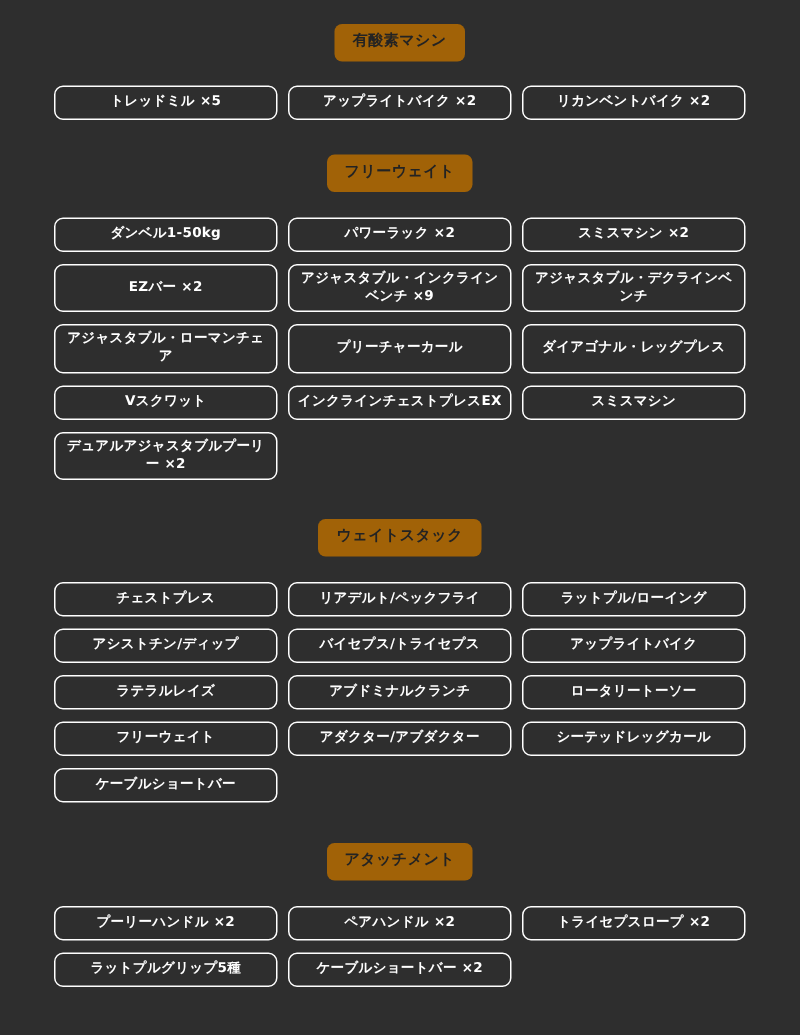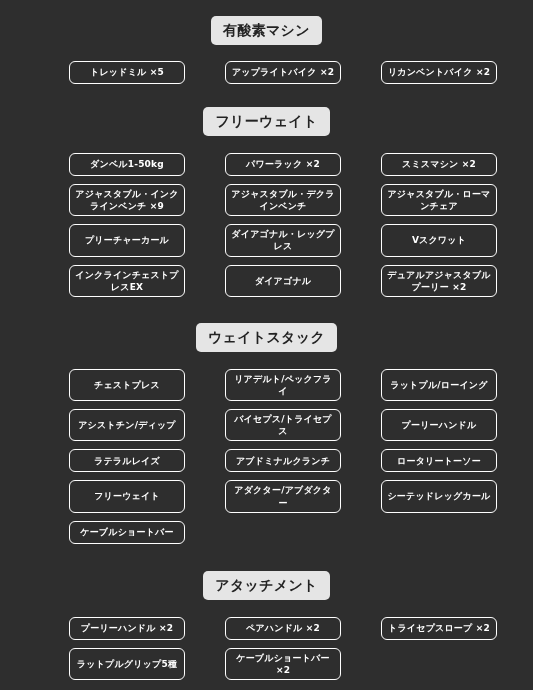--- a/index.html
+++ b/index.html
@@ -28,23 +28,23 @@
   .section {
     display: block;
   }
 
   .section-header-row {
     display: flex;
     justify-content: center;
   }
 
   .section-pill {
-    background: #e5e5e5;
+    background: #a16207;
     color: #232323;
-    font-size: 14px;
+    font-size: 10px;
     font-weight: 700;
     letter-spacing: 0.3px;
     line-height: 1;
     padding: 7px 12px 8px 12px;
     border-radius: 5px;
     white-space: nowrap;
   }
 
   .grid {
     display: grid;
@@ -65,21 +65,20 @@
     font-weight: 700;
     letter-spacing: 0.2px;
     line-height: 1.35;
     min-height: 23px;
     padding: 3px 5px;
     box-sizing: border-box;
     display: flex;
     align-items: center;
     justify-content: center;
     text-align: center;
-    margin-left: 33px;
   }
 
   
   .sec-cardio   { padding-top: 16px; }
   .sec-cardio   .grid { margin-top: 16px; }
 
   .sec-free     { padding-top: 23px; }
   .sec-free     .grid { margin-top: 17px; }
 
   .sec-stack    { padding-top: 26px; }
@@ -105,43 +104,44 @@
   </div>
 
   <div class="section sec-free">
     <div class="section-header-row">
       <div class="section-pill">フリーウェイト</div>
     </div>
     <div class="grid">
       <div class="card">ダンベル1-50kg</div>
       <div class="card">パワーラック ×2</div>
       <div class="card">スミスマシン ×2</div>
+      <div class="card">EZバー ×2</div>
       <div class="card">アジャスタブル・インクラインベンチ ×9</div>
       <div class="card">アジャスタブル・デクラインベンチ</div>
       <div class="card">アジャスタブル・ローマンチェア</div>
       <div class="card">プリーチャーカール</div>
       <div class="card">ダイアゴナル・レッグプレス</div>
       <div class="card">Vスクワット</div>
       <div class="card">インクラインチェストプレスEX</div>
-      <div class="card">ダイアゴナル</div>
+      <div class="card">スミスマシン</div>
       <div class="card">デュアルアジャスタブルプーリー ×2</div>
     </div>
   </div>
 
   <div class="section sec-stack">
     <div class="section-header-row">
       <div class="section-pill">ウェイトスタック</div>
     </div>
     <div class="grid">
       <div class="card">チェストプレス</div>
       <div class="card">リアデルト/ペックフライ</div>
       <div class="card">ラットプル/ローイング</div>
       <div class="card">アシストチン/ディップ</div>
       <div class="card">バイセプス/トライセプス</div>
-      <div class="card">プーリーハンドル</div>
+      <div class="card">アップライトバイク</div>
       <div class="card">ラテラルレイズ</div>
       <div class="card">アブドミナルクランチ</div>
       <div class="card">ロータリートーソー</div>
       <div class="card">フリーウェイト</div>
       <div class="card">アダクター/アブダクター</div>
       <div class="card">シーテッドレッグカール</div>
       <div class="card">ケーブルショートバー</div>
     </div>
   </div>
 

